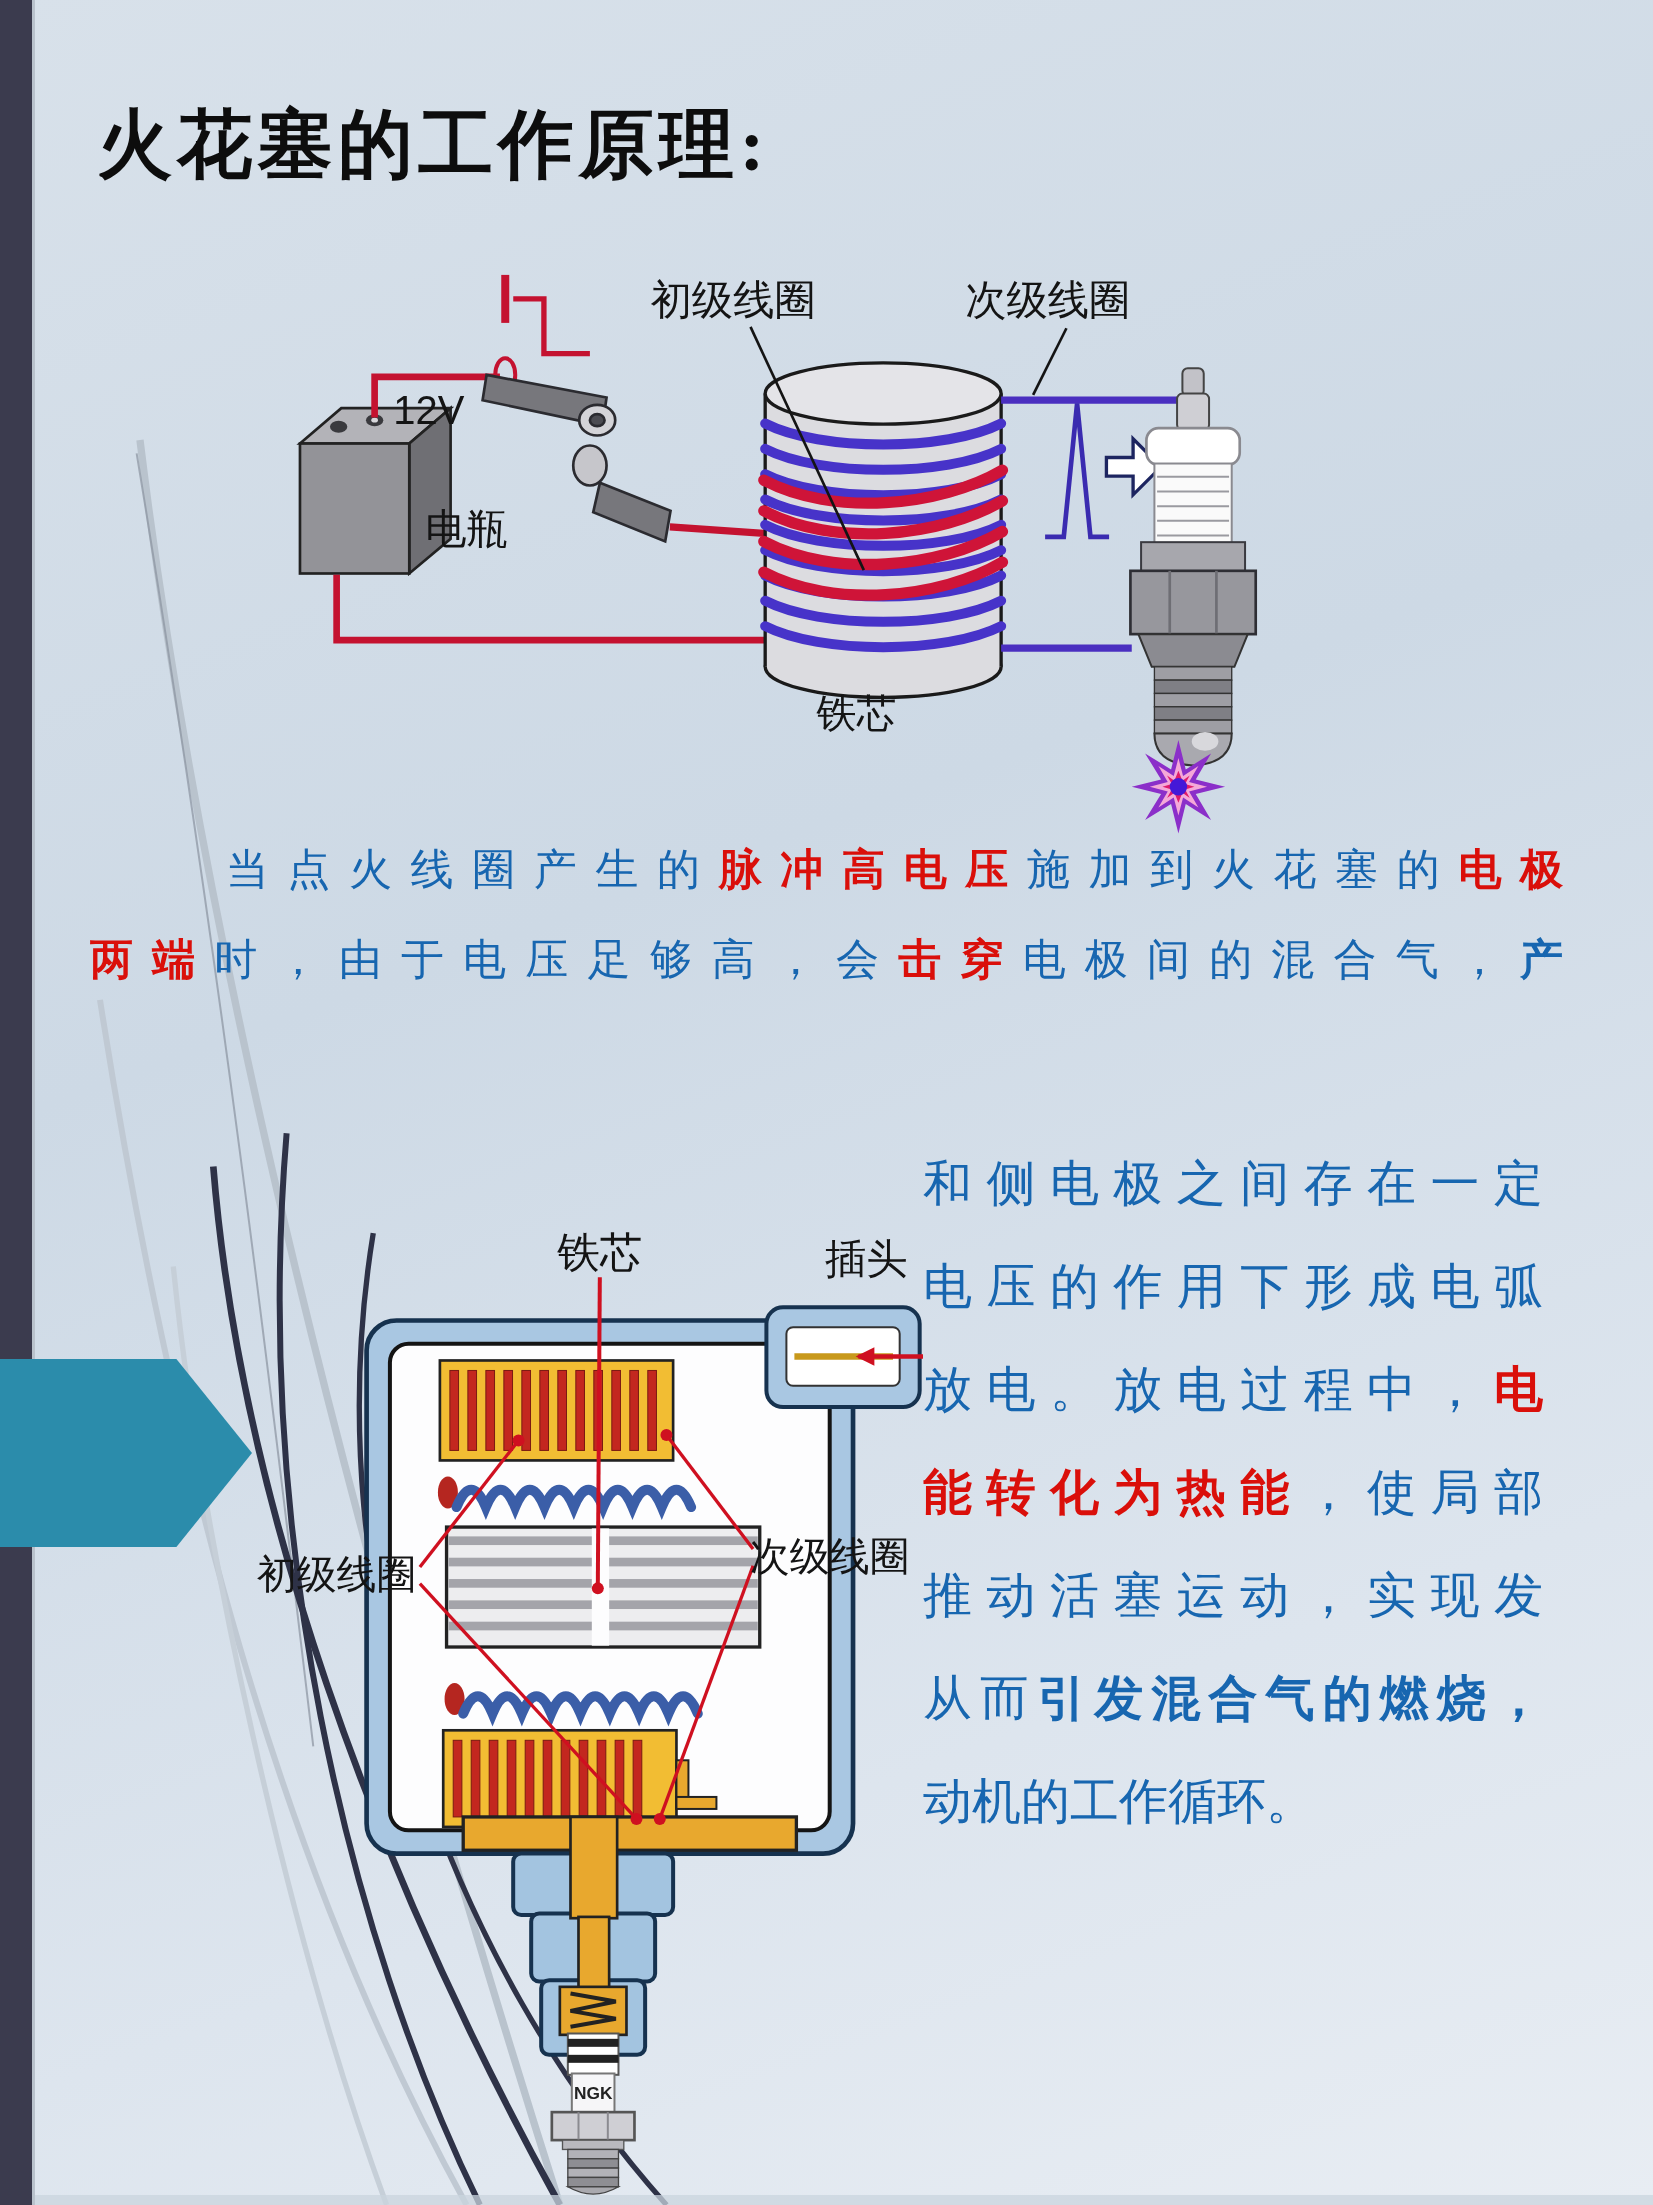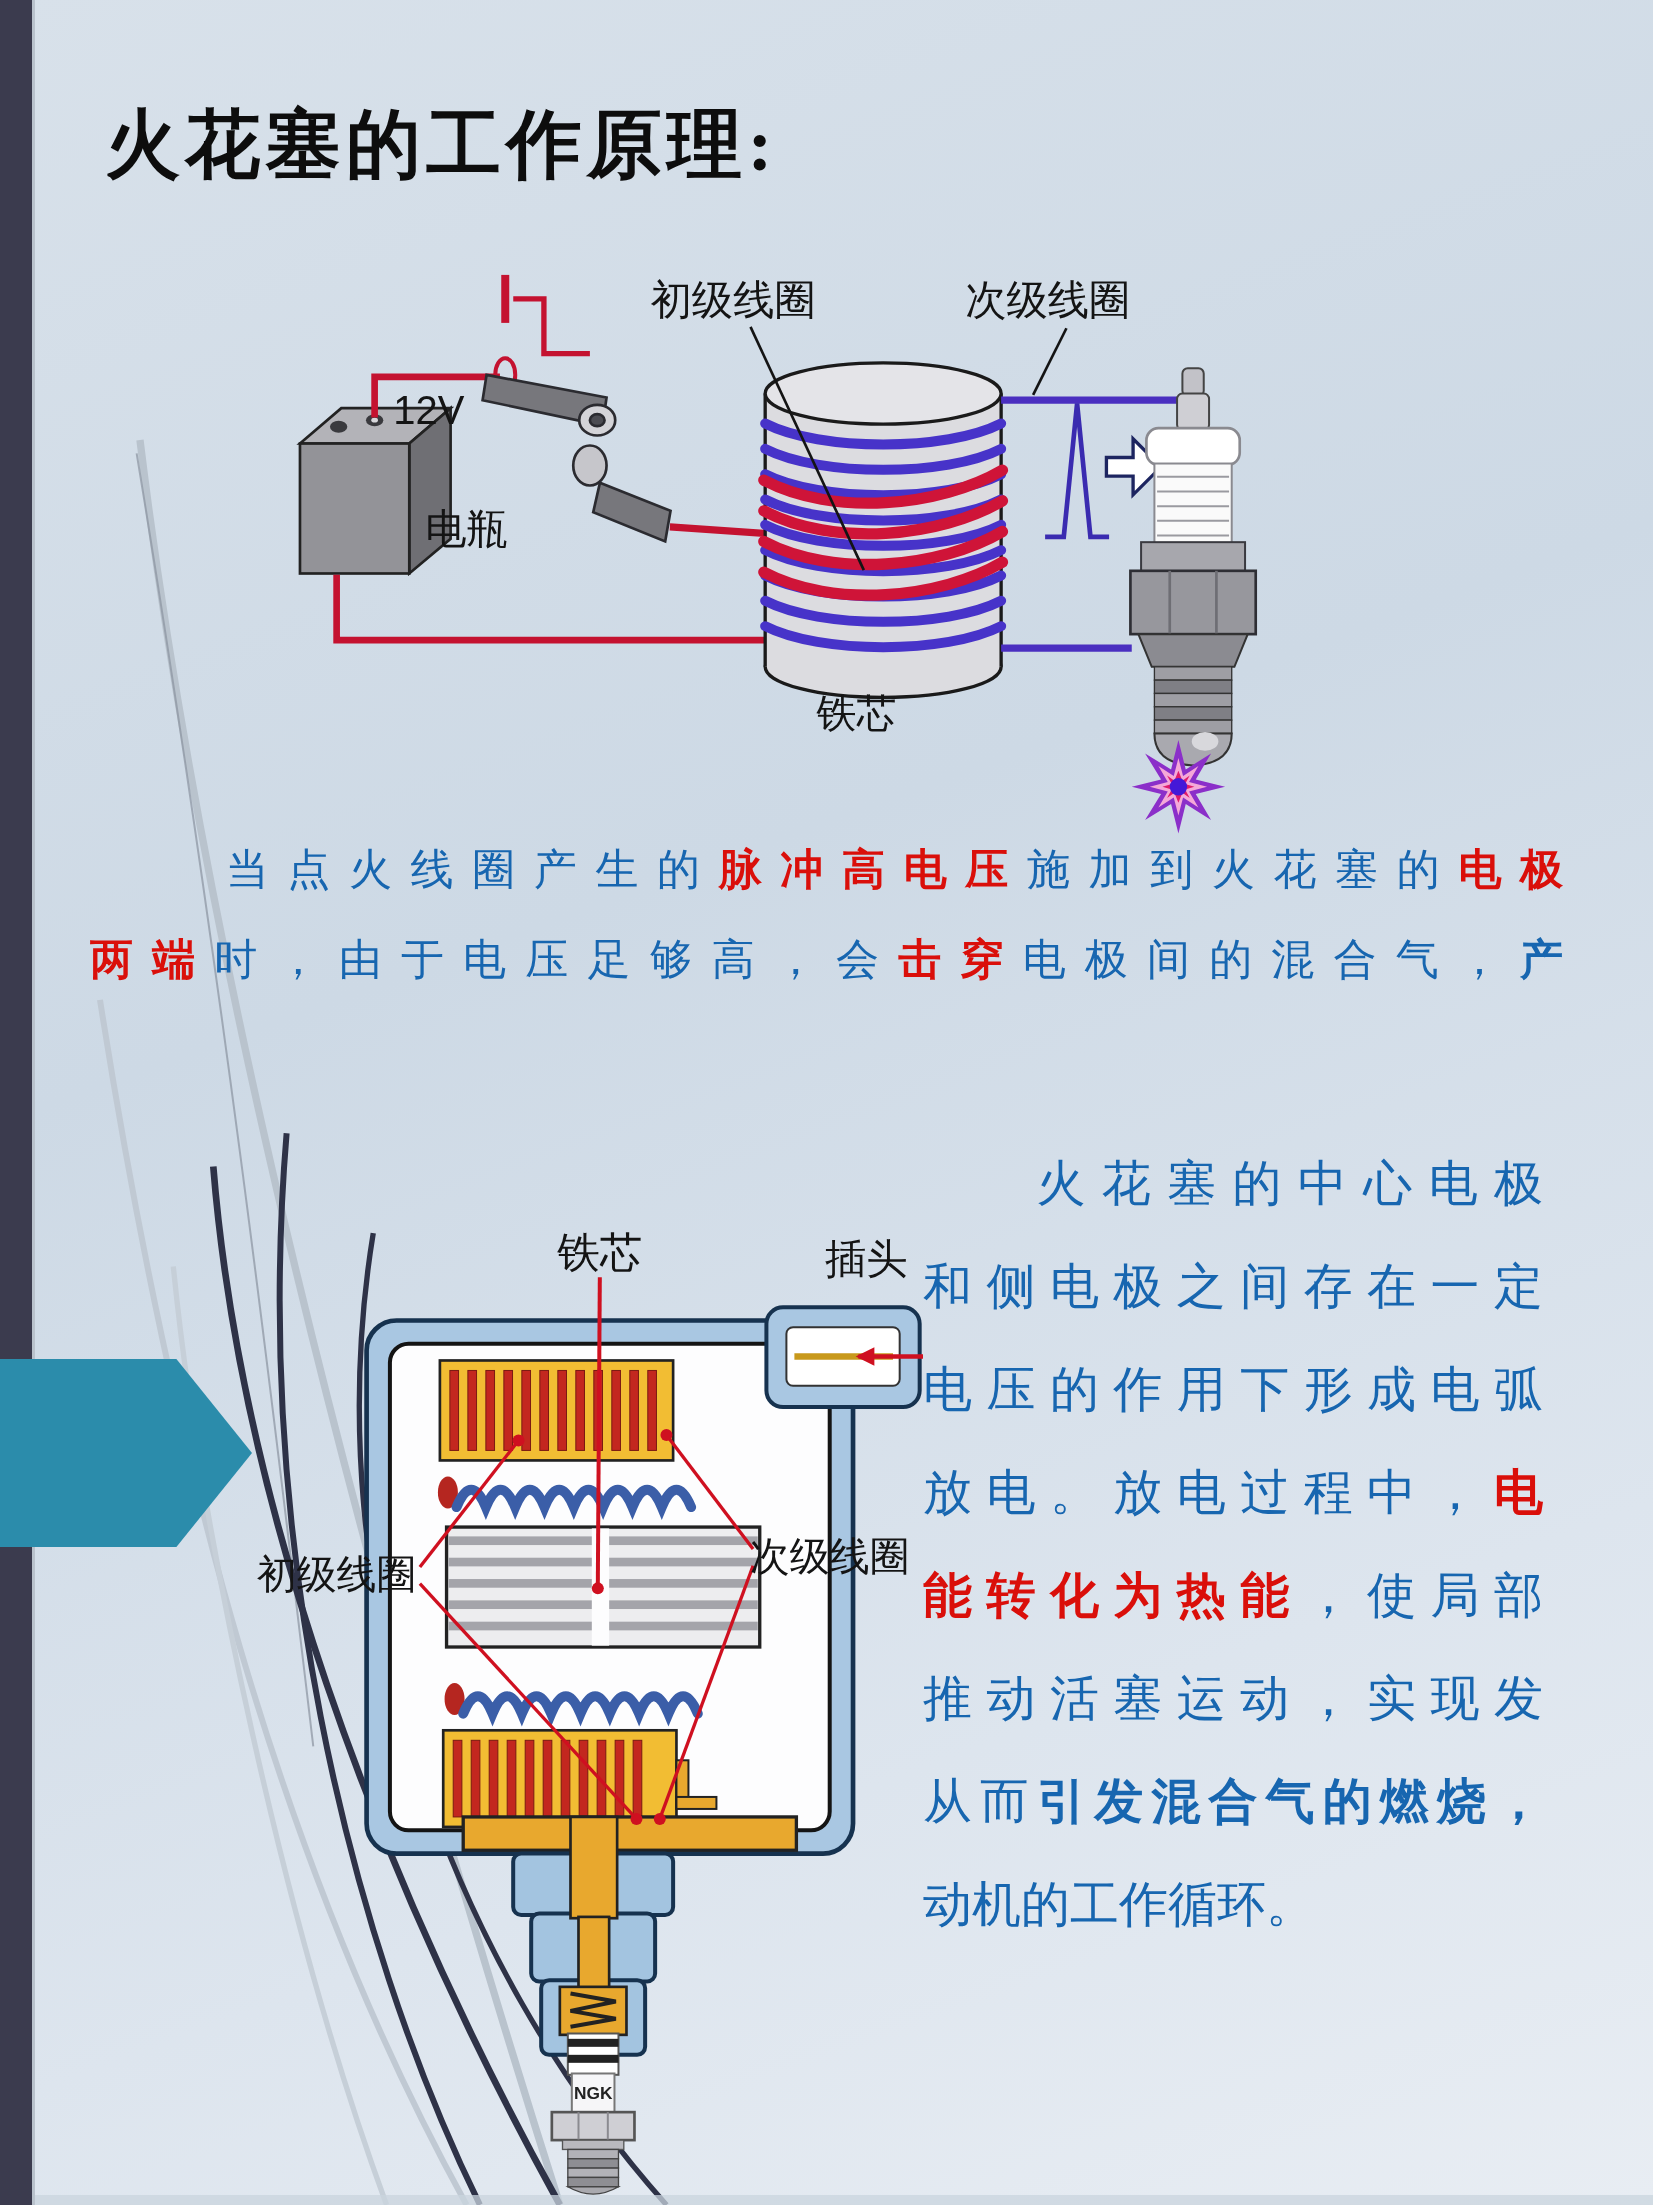--- a/index.html
+++ b/index.html
@@ -6,21 +6,21 @@
   .page{position:relative;width:1653px;height:2205px;overflow:hidden;
         background:linear-gradient(160deg,#d8e1ea 0%,#cdd9e5 40%,#dde5ee 75%,#e8edf3 100%);
         font-family:"Liberation Serif","DejaVu Serif",serif;}
   .left-bar{position:absolute;left:0;top:0;width:32px;height:2205px;background:#3b3b4e;z-index:3;}
   .left-bar-edge{position:absolute;left:32px;top:0;width:3.3px;height:2205px;background:#b9c2cc;z-index:3;}
   .deco{position:absolute;left:0;top:0;z-index:1;}
   .teal-arrow{position:absolute;left:0;top:1359px;width:252px;height:188px;background:#2b8cab;z-index:4;
         clip-path:polygon(0 0,70% 0,100% 50%,70% 100%,0 100%);}
   .bottom-strip{position:absolute;left:0;top:2195px;width:1653px;height:10.7px;background:#c9d4de;opacity:.75;z-index:2;}
   .title{position:absolute;left:97px;top:95px;z-index:5;font-size:75px;font-weight:700;
-        letter-spacing:5.3px;color:#0d0d0d;white-space:nowrap;margin-left:8px;}
+        letter-spacing:5.3px;color:#0d0d0d;white-space:nowrap;}
   .diagram{position:absolute;z-index:5;}
   #top-diagram{left:200px;top:200px;width:1253px;height:667px;}
   #bottom-diagram{left:200px;top:1127px;width:733px;height:1080px;}
   .para{position:absolute;z-index:6;}
   .mid-para{left:90px;top:825px;width:1473px;font-size:43px;line-height:90px;color:#1766b0;}
   .right-para{left:923px;top:1132px;width:620px;font-size:49px;line-height:103px;color:#1766b0;}
   .line{display:block;text-align:justify;text-align-last:justify;white-space:normal;}
   .line.last{text-align:justify;text-align-last:left;}
   .indent{display:inline-block;}
   .mid-para .indent{width:117px;}
@@ -281,21 +281,20 @@
       <polygon points="984,344 1012,330 1012,358" stroke="none"></polygon>
     </g>
 
     <text x="600" y="210" font-size="64" fill="#141414" text-anchor="middle">铁芯</text>
     <text x="1000" y="218" font-size="62" fill="#141414" text-anchor="middle">插头</text>
     <text x="205" y="692" font-size="60" fill="#141414" text-anchor="middle">初级线圈</text>
     <text x="945" y="665" font-size="60" fill="#141414" text-anchor="middle">次级线圈</text>
   </svg>
 
   <div class="para right-para">
-    <span class="line"><span class="indent"></span><span class="t-blue">火花塞的中心电极</span></span>
     <span class="line"><span class="t-blue">和侧电极之间存在一定</span></span>
     <span class="line"><span class="t-blue">电压的作用下形成电弧</span></span>
     <span class="line"><span class="t-blue">放电。放电过程中，</span><span class="t-red">电</span></span>
     <span class="line"><span class="t-red">能转化为热能</span><span class="t-blue">，使局部</span></span>
     <span class="line"><span class="t-blue">推动活塞运动，实现发</span></span>
     <span class="line"><span class="t-blue">从而</span><span class="t-boldblue">引发混合气的燃烧，</span></span>
     <span class="line last"><span class="t-blue">动机的工作循环。</span></span>
   </div>
 
 </div>

